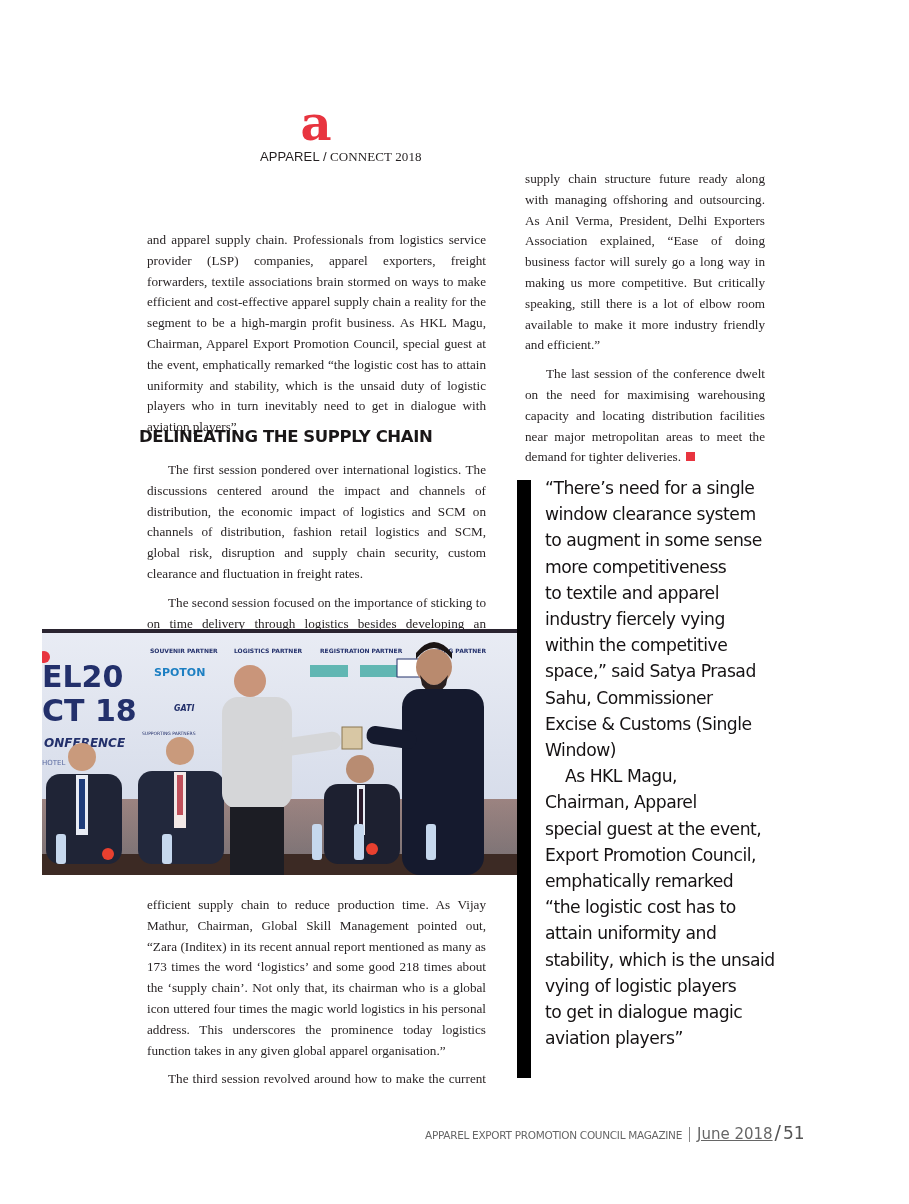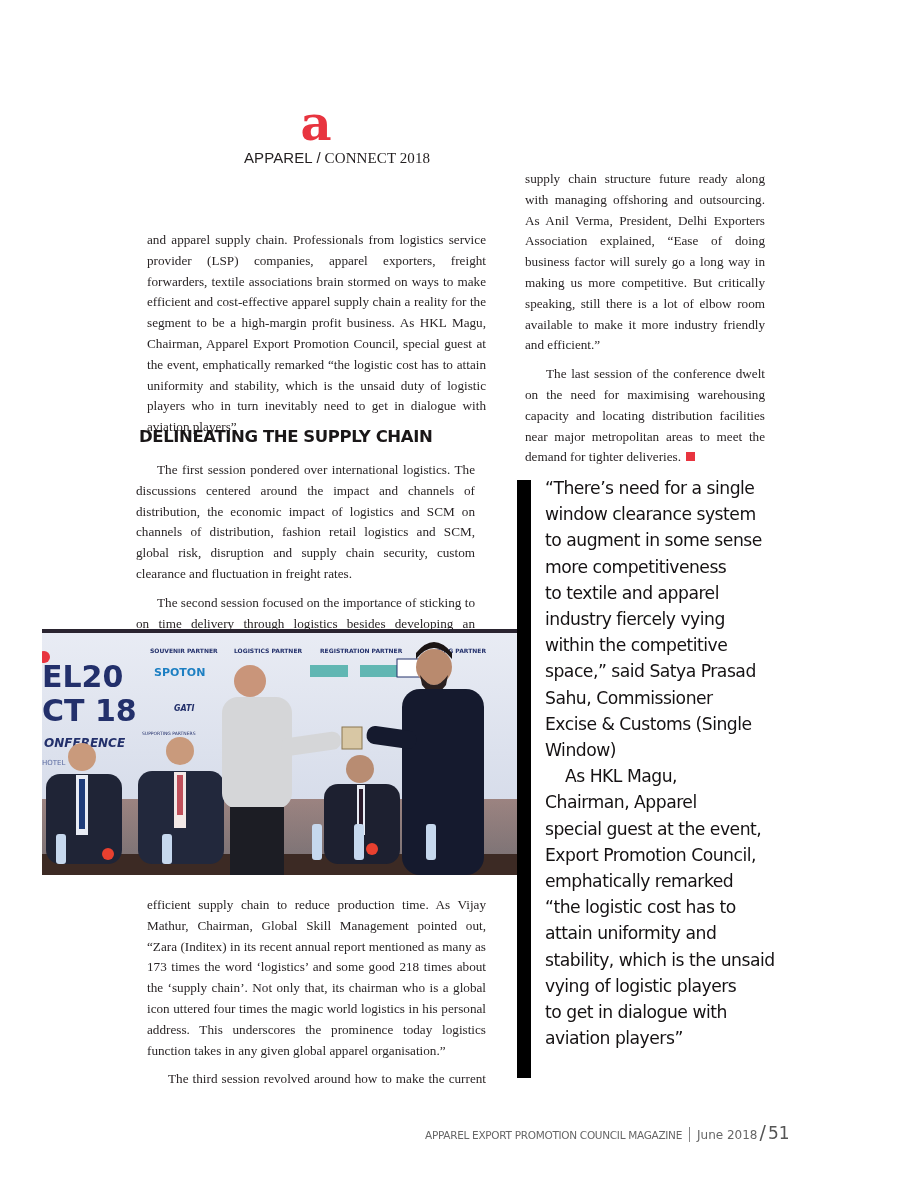--- a/index.html
+++ b/index.html
@@ -2,30 +2,30 @@
 <html><head>
   <meta charset="utf-8">
   <style>
     html, body { margin: 0; padding: 0; background: #ffffff; }
     body { width: 909px; height: 1204px; position: relative; overflow: hidden; color: #231f20; }
 
     
     .logo-mark { position: absolute; left: 296px; top: 103px; width: 40px; height: 44px;
       font-family: "DejaVu Serif", serif; font-weight: bold; font-size: 48px; line-height: 40px;
       color: #e8343f; text-align: center; }
-    .logo-text { position: absolute; left: 244px; top: 149px; font-size: 15px; letter-spacing: 0.1px; color: #231f20; white-space: nowrap; }
+    .logo-text { position: absolute; left: 260px; top: 149px; font-size: 13px; letter-spacing: 0.1px; color: #231f20; white-space: nowrap; }
     .logo-text .lt-a { font-family: "Liberation Sans", sans-serif; }
     .logo-text .lt-b { font-family: "Liberation Serif", serif; }
 
     
     .col { position: absolute; font-family: "Liberation Serif", serif; font-size: 13.2px; line-height: 20.8px; text-align: justify; color: #2a2526; }
     .col p { margin: 8px; }
     .col p.indent { text-indent: 21px; }
     .left-top { left: 139px; top: 222px; width: 355px; }
-    .left-mid { left: 128px; top: 452px; width: 355px; }
+    .left-mid { left: 139px; top: 452px; width: 355px; }
     .left-bot { left: 139px; top: 887px; width: 355px; }
     .right-top { left: 517px; top: 161px; width: 256px; }
 
     .section-heading { position: absolute; left: 139px; top: 427px; width: 360px;
       font-family: "DejaVu Sans", sans-serif; font-size: 16.5px; font-weight: bold; letter-spacing: -0.4px; color: #1a1718; white-space: nowrap; }
 
     .end-mark { display: inline-block; width: 9px; height: 9px; background: #e8343f; margin-left: 5px; vertical-align: 0px; }
 
     
     .photo { position: absolute; left: 42px; top: 629px; width: 475px; height: 246px; overflow: hidden; background: #fde047; }
@@ -36,21 +36,21 @@
     .pull-quote { position: absolute; left: 545px; top: 475px; width: 240px;
       font-family: "DejaVu Sans", sans-serif; font-size: 17.2px; line-height: 26.2px; letter-spacing: -0.5px; color: #151213; }
     .pull-quote p { margin: 0; }
     .pull-quote .pq-line { display: block; white-space: nowrap; }
     .pull-quote p.indent .pq-line:first-child { padding-left: 20px; }
 
     
     .footer { position: absolute; left: 425px; top: 1121px; white-space: nowrap; font-family: "DejaVu Sans", sans-serif; color: #666; }
     .footer .mag { font-size: 10.5px; letter-spacing: -0.3px; }
     .footer .sep { display: inline-block; width: 1px; height: 15px; background: #888; margin: 0 7px -3px 7px; }
-    .footer .date { font-size: 12px; }
+    .footer .date { font-size: 15px; text-decoration: underline; }
     .footer .slash { font-size: 19px; color: #555; margin-left: 2px; }
     .footer .pagenum { font-size: 17px; color: #555; margin-left: 2px; }
   </style>
 </head>
 <body>
 
 <div class="logo-mark">a</div>
 <div class="logo-text"><span class="lt-a">APPAREL /</span><span class="lt-b"> CONNECT 2018</span></div>
 
 <div class="col left-top">
@@ -166,20 +166,20 @@
   <p id="pq2" class="indent">
       <span class="pq-line">As HKL Magu,</span>
       <span class="pq-line">Chairman, Apparel</span>
       <span class="pq-line">special guest at the event,</span>
       <span class="pq-line">Export Promotion Council,</span>
       <span class="pq-line">emphatically remarked</span>
       <span class="pq-line">“the logistic cost has to</span>
       <span class="pq-line">attain uniformity and</span>
       <span class="pq-line">stability, which is the unsaid</span>
       <span class="pq-line">vying of logistic players</span>
-      <span class="pq-line">to get in dialogue with</span>
+      <span class="pq-line">to get in dialogue magic</span>
       <span class="pq-line">aviation players”</span>
     </p>
 </div>
 
 <div class="footer">
   <span class="mag">APPAREL EXPORT PROMOTION COUNCIL MAGAZINE</span><span class="sep"></span><span class="date">June 2018</span><span class="slash">/</span><span class="pagenum">51</span>
 </div>
 
 </body></html>

